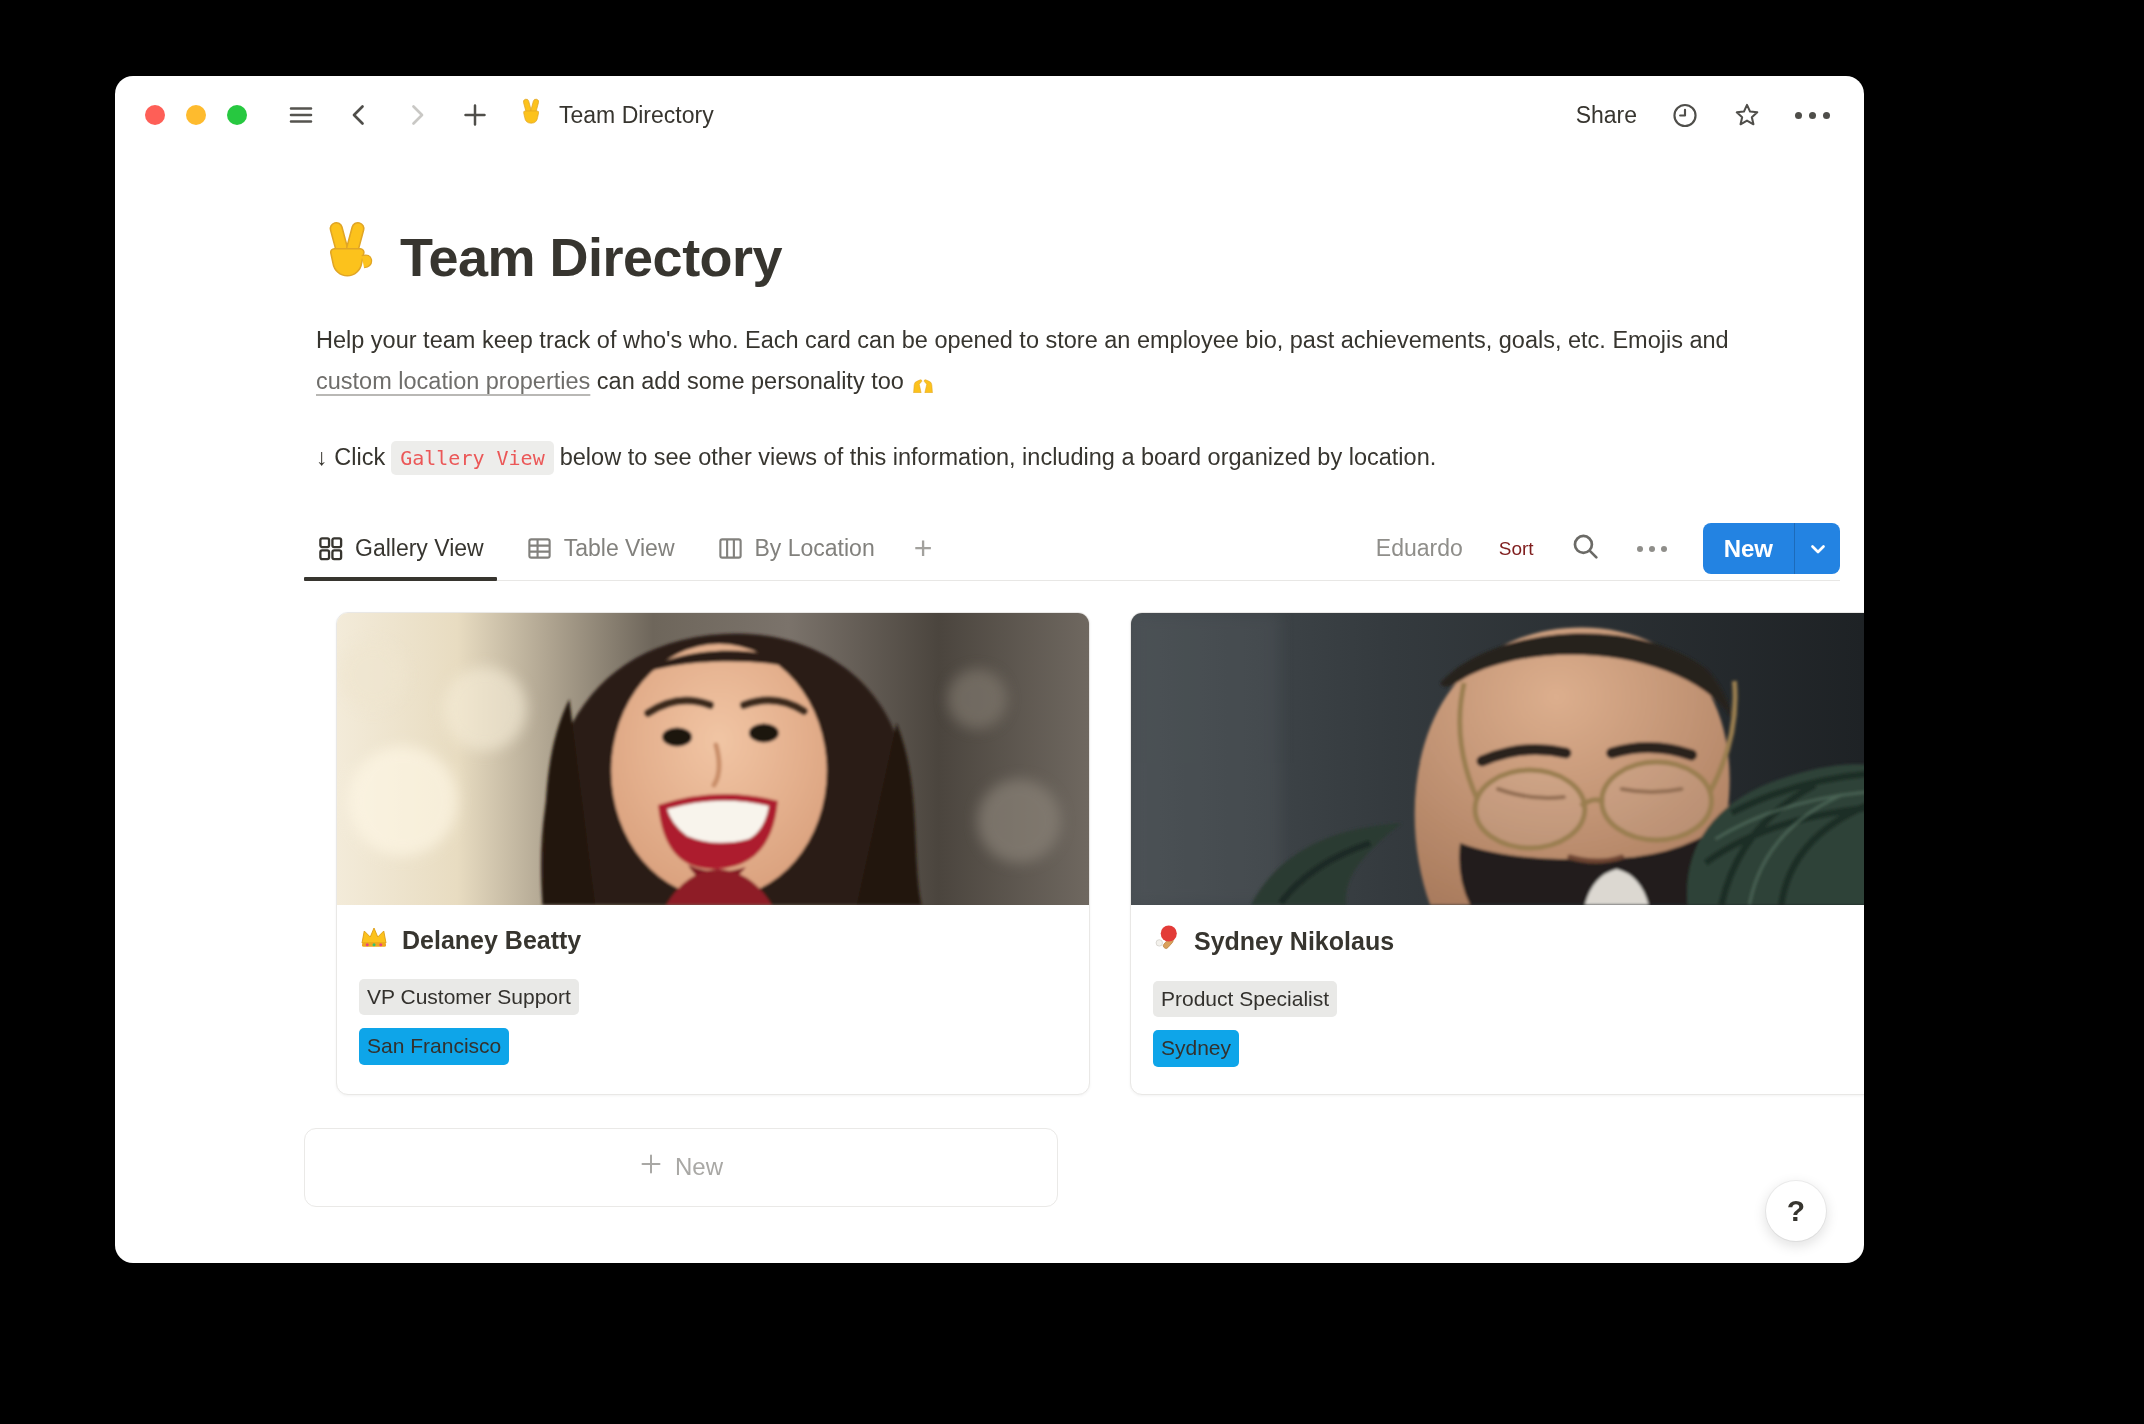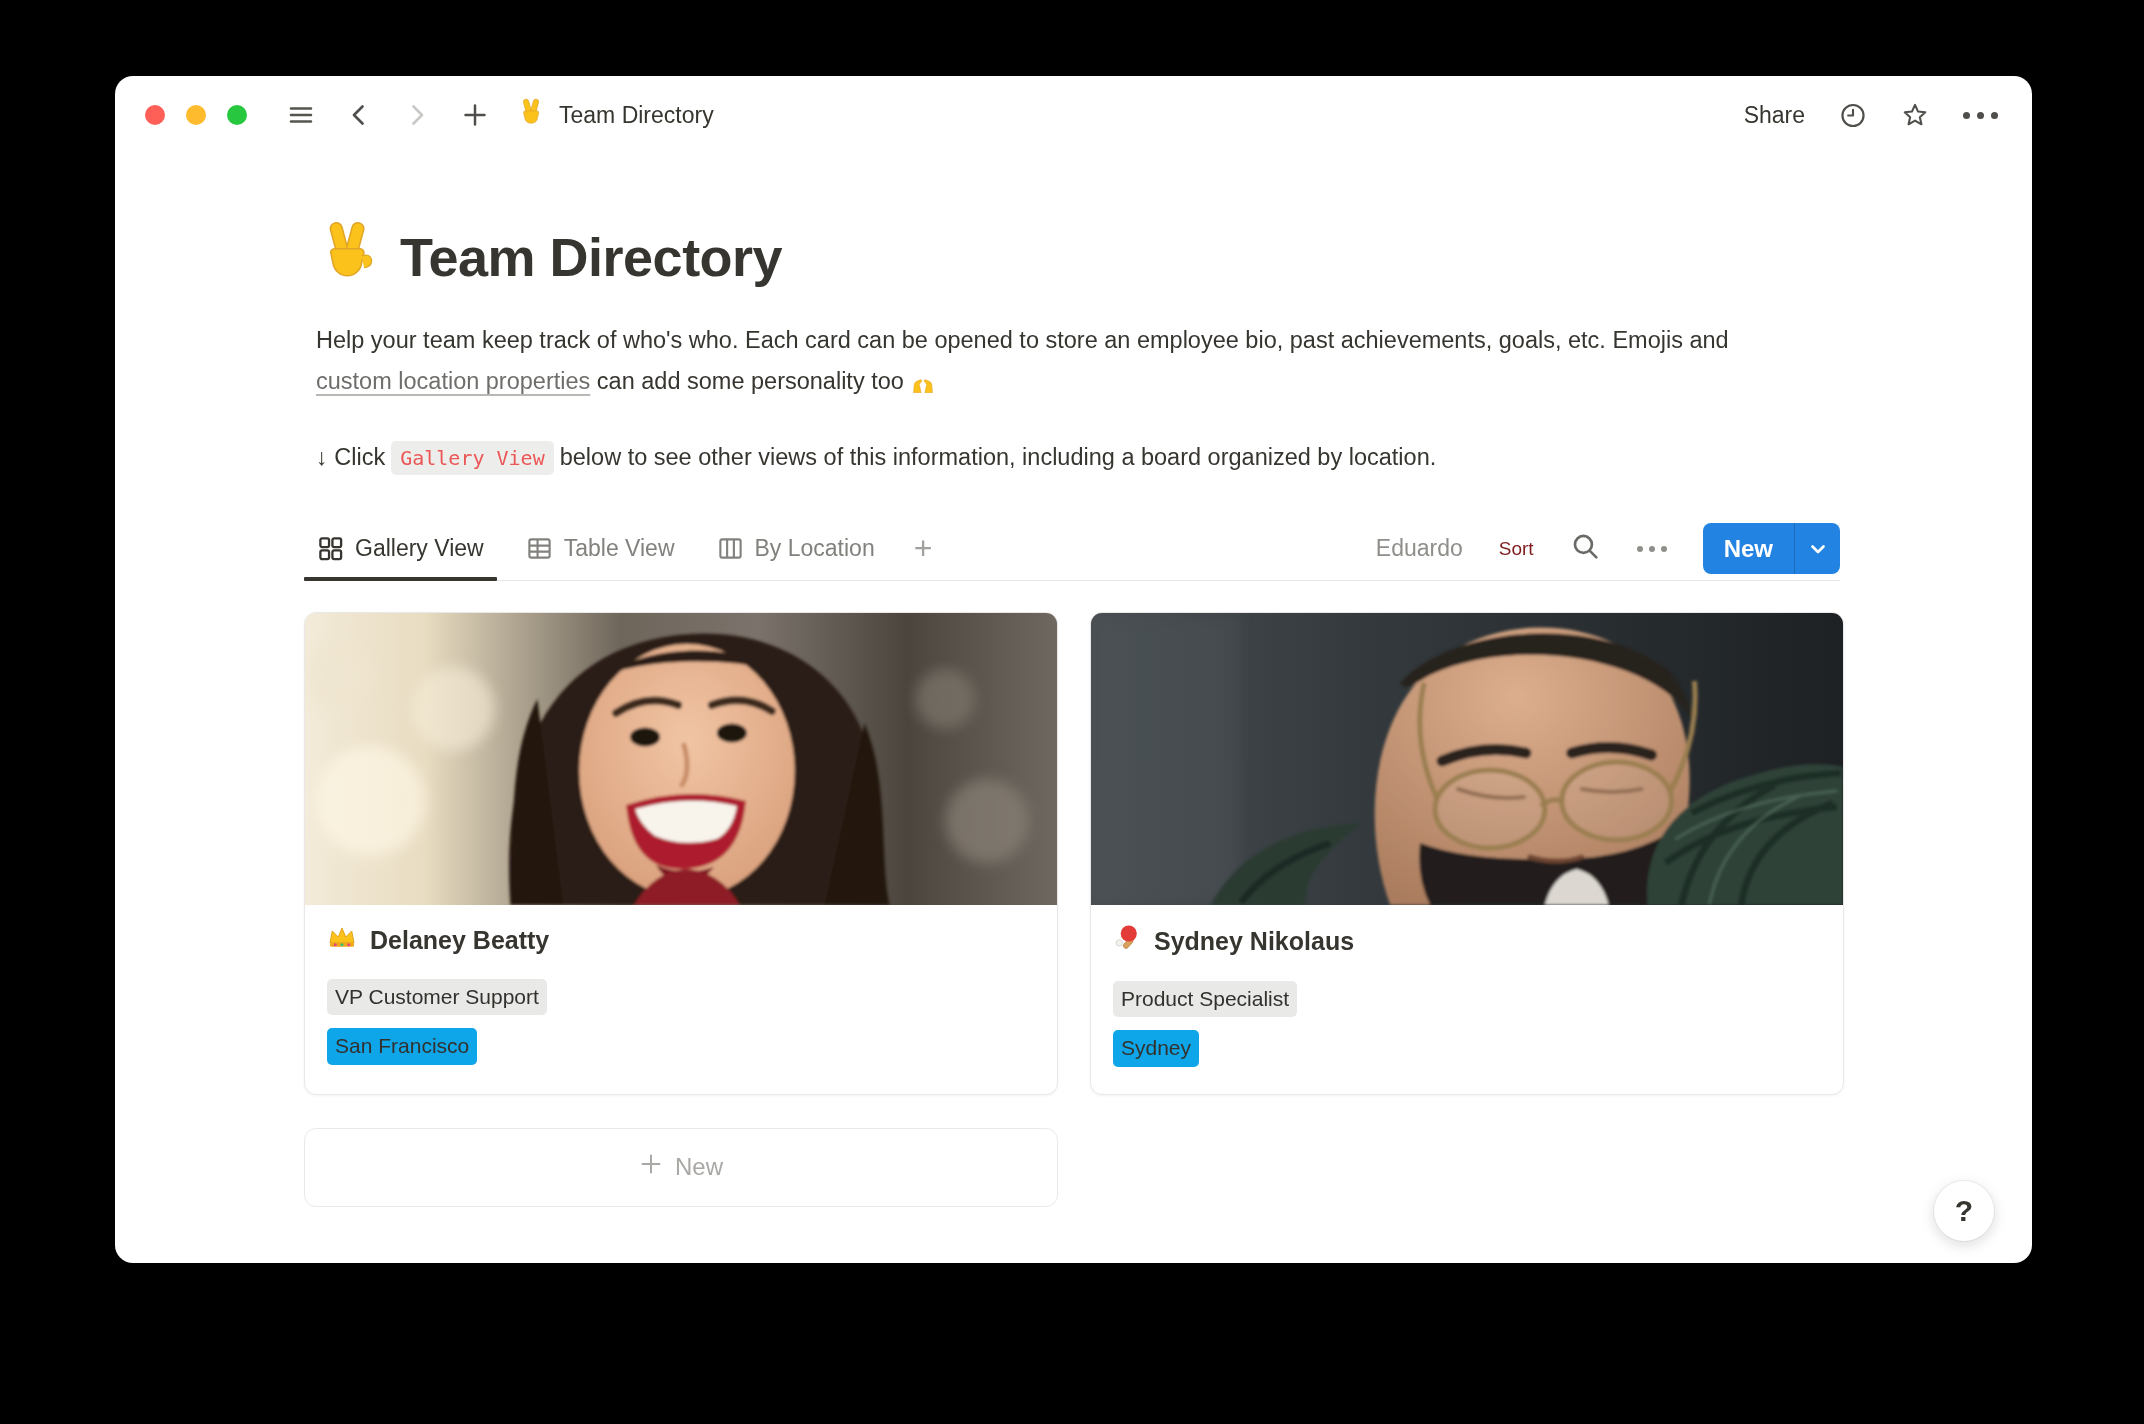--- a/index.html
+++ b/index.html
@@ -1,18 +1,18 @@
 <!DOCTYPE html>
 <html><head>
 <meta charset="utf-8">
 <style>
   * { margin:0; padding:0; box-sizing:border-box; }
   html,body { width:2144px; height:1424px; background:#000; font-family:"Liberation Sans", sans-serif; overflow:hidden; }
 
-  .window { position:absolute; left:115px; top:76px; width:1917px; height:1187px;
+  .window { position:absolute; left:115px; top:76px; width:1749px; height:1187px;
             background:#fff; border-radius:18px; overflow:hidden; }
 
   
   .titlebar { display:flex; align-items:center; height:78px; padding:0 34px 0 30px; }
   .lights { display:flex; align-items:center; gap:21px; }
   .light { width:20px; height:20px; border-radius:50%; }
   .light.red { background:#fe5f57; }
   .light.yellow { background:#febb2e; }
   .light.green { background:#27c840; }
   .tb-icon { width:28px; height:28px; display:flex; align-items:center; justify-content:center; color:#55544f; }
@@ -52,21 +52,21 @@
   .sort { font-size:19px; color:#7f1d1d; cursor:pointer; }
   .sdots { display:flex; gap:6px; }
   .sdots i { width:6px; height:6px; border-radius:50%; background:#8f8e8a; }
   .new-btn { display:flex; align-items:stretch; background:#2383e2; border-radius:8px; color:#fff;
              overflow:hidden; height:51px; cursor:pointer; }
   .new-btn-main { display:flex; align-items:center; padding:0 21px; font-size:24px; font-weight:600; }
   .new-btn-caret { width:46px; display:flex; align-items:center; justify-content:center;
                    border-left:1px solid rgba(16,62,112,0.35); }
 
   
-  .cards { margin-top:31px; display:grid; grid-template-columns:754px 754px; gap:32px; }
+  .cards { margin-top:31px; display:grid; grid-template-columns:754px 754px; gap:40px;margin-left:32px; }
   .card { border:1px solid #e9e8e6; border-radius:12px; overflow:hidden; background:#fff;
           box-shadow:0 1px 3px rgba(15,15,15,0.05); cursor:pointer; }
   .card-photo { display:block; width:100%; height:292px; }
   .card-body { padding:19px 22px 27px; }
   .card-name { display:flex; align-items:center; gap:13px; font-size:25px; font-weight:600; color:#37352f; }
   .pill-row { margin-top:0; }
   .pill { display:inline-block; font-size:21px; line-height:1.25; padding:5px 8px; border-radius:5px; color:#33312d; }
   .pill-role { background:#e9e9e7; margin-top:23px; }
   .pill-blue { background:#0ea5e9; margin-top:13px; }
   .pill-yellow { background:#0ea5e9; margin-top:13px; }

